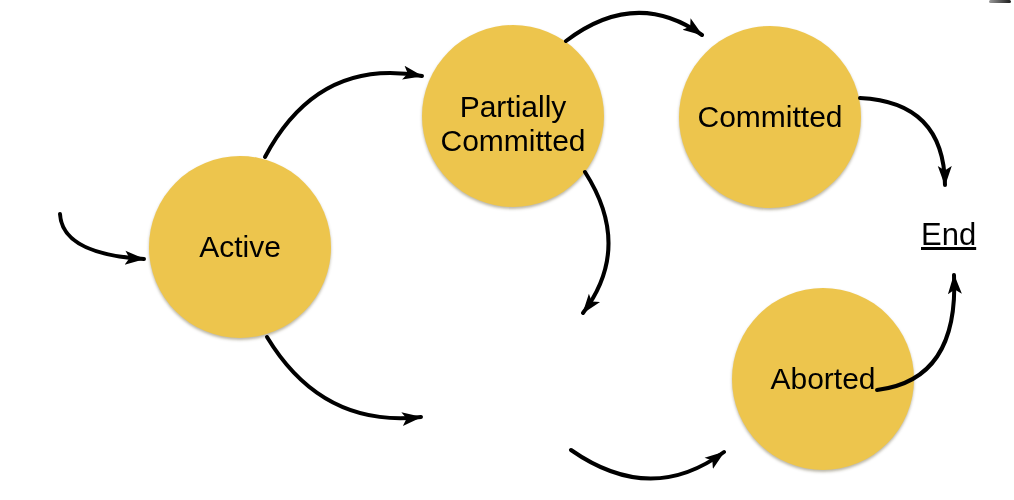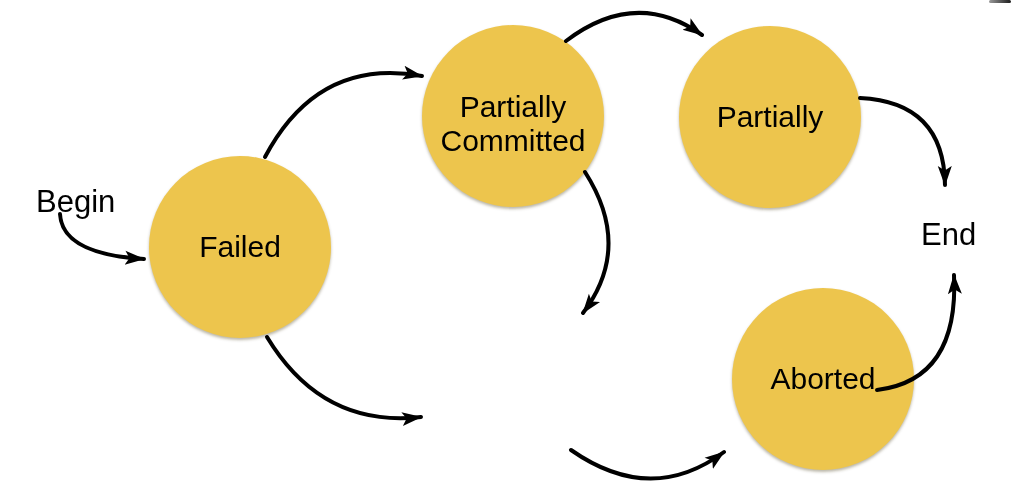--- a/index.html
+++ b/index.html
@@ -63,39 +63,38 @@
     border-radius: 2px;
     background: linear-gradient(90deg, #9a9a9a, #1c1c1c);
   }
 </style>
 </head>
 <body>
 
 <div class="stage">
 
   <div class="state-node" style="left:149px; top:156px;">
-    <div class="state-label">Failed</div>
+    <div class="state-label">Active</div>
   </div>
 
   <div class="state-node" style="left:422px; top:25px;">
     <div class="state-label" style="max-width:150px;margin-top:16px;">Partially Committed</div>
   </div>
 
   <div class="state-node" style="left:679px; top:26px;">
-    <div class="state-label">Partially</div>
+    <div class="state-label">Committed</div>
   </div>
 
 
   <div class="state-node" style="left:732px; top:288px;">
     <div class="state-label">Aborted</div>
   </div>
 
-  <div class="terminal-label" style="left:36px; top:186px;">Begin</div>
 
-  <div class="terminal-label" style="left:921px; top:219px;">End</div>
+  <div class="terminal-label" style="left:921px; top:219px;text-decoration:underline;">End</div>
 
   <svg class="edges-layer" viewBox="0 0 1014 500">
     <defs>
       <marker id="arrowhead" markerUnits="userSpaceOnUse" markerWidth="22" markerHeight="18" refX="19" refY="8" orient="auto">
         <path d="M0,1 L20,8 L0,15 L4.5,8 Z" fill="#000000"></path>
       </marker>
     </defs>
 
     <path class="edge" marker-end="url(#arrowhead)" d="M 60 214 Q 62 254 144 259"></path>
 

